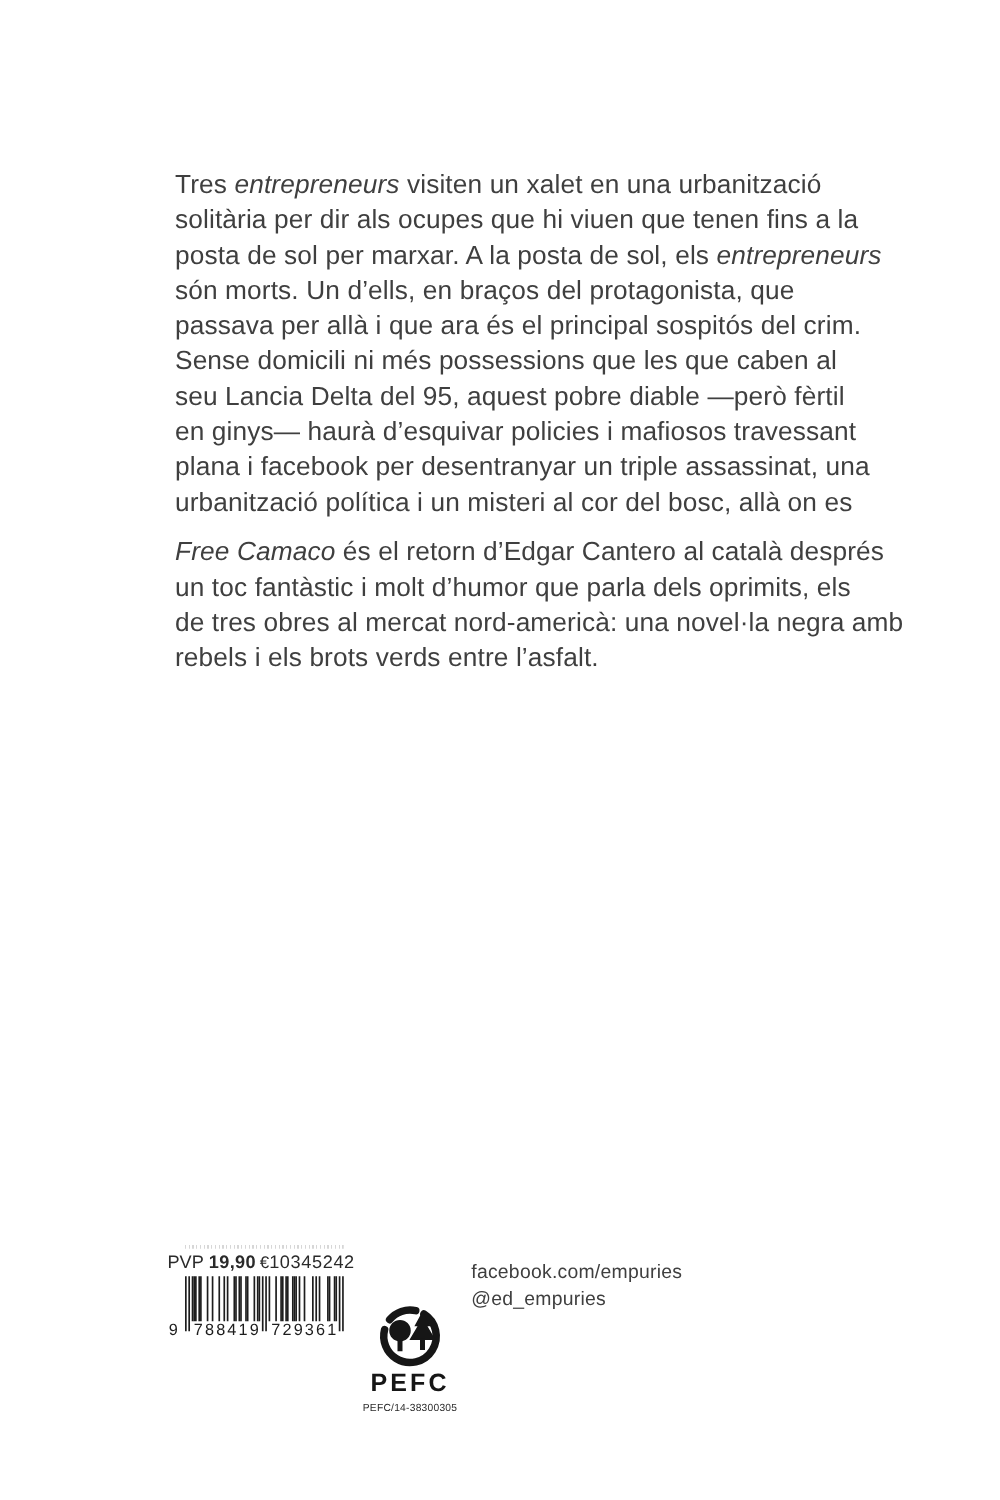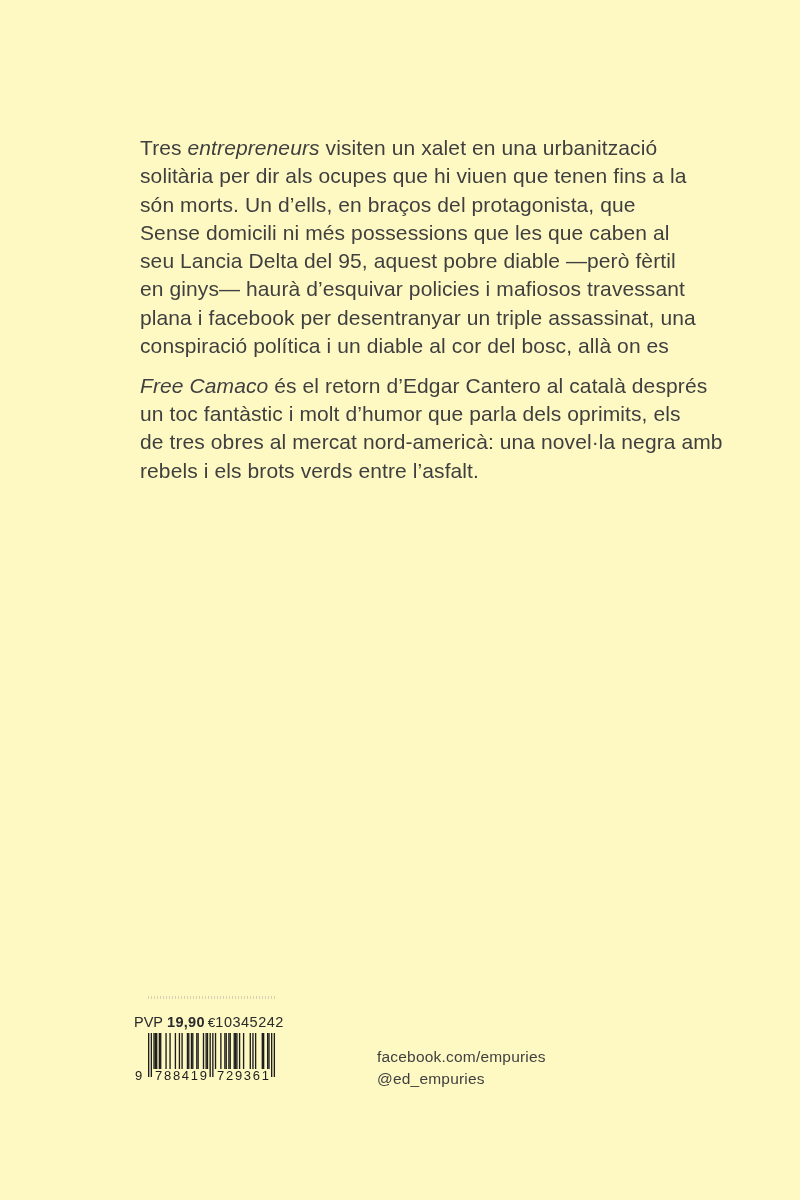--- a/index.html
+++ b/index.html
@@ -1,19 +1,19 @@
 <!DOCTYPE html>
 <html lang="ca"><head>
 <meta charset="utf-8">
 <style>
   html,body{margin:0;padding:0;background:#e8e8e8;}
   .page{
     position:relative;
     width:800px;height:1200px;
-    background:#fef9c3;
+    background:#ffffff;
     margin:0 auto;
     overflow:hidden;
     font-family:"Liberation Sans","DejaVu Sans",sans-serif;
     color:#3f3f3f;
   }
   
   .synopsis{
     position:absolute;left:140px;top:134px;width:545px;
     font-size:21px;line-height:28.3px;
     letter-spacing:0.1px;
@@ -28,51 +28,53 @@
   .ghost-bars{
     height:3px;width:127px;margin-left:15px;
     background:repeating-linear-gradient(90deg,#9a9a9a 0 1px,transparent 1px 3px);
     opacity:.4;
   }
   .price-row{
     display:flex;align-items:baseline;
     font-size:14.5px;margin-top:3px;padding:0 1px;
     color:#2a2a2a;white-space:nowrap;
   }
-  .price-amount{font-weight:bold;margin-left:4px;letter-spacing:.3px;margin-top:12px;}
+  .price-amount{font-weight:bold;margin-left:4px;letter-spacing:.3px;}
   .price-currency{margin-left:3px;font-size:13.5px;}
   .product-code{margin-left:auto;letter-spacing:.5px;}
   .barcode-svg{display:block;margin-top:1px;}
   
   .pefc{position:absolute;left:290px;top:1043px;width:76px;text-align:center;color:#161616;}
   .pefc-emblem{display:block;margin:0 auto;}
   .pefc-name{font-weight:bold;font-size:20px;letter-spacing:2.5px;margin-top:1px;}
   .pefc-license{font-size:8.2px;letter-spacing:.2px;margin-top:3px;white-space:nowrap;color:#2c2c2c;}
   
   .contact{
-    position:absolute;left:377px;top:1046px;
+    position:absolute;left:377px;top:1007px;
     font-size:15.5px;line-height:21.8px;letter-spacing:.2px;
     color:#3f3f3f;
   }
 </style>
 </head>
 <body>
 
 <div class="page">
 
   <section class="synopsis" id="synopsis">
       <div class="para">
         <div class="line"><span>Tres </span><em>entrepreneurs</em><span> visiten un xalet en una urbanització</span></div>
         <div class="line"><span>solitària per dir als ocupes que hi viuen que tenen fins a la</span></div>
+        <div class="line"><span>posta de sol per marxar. A la posta de sol, els </span><em>entrepreneurs</em></div>
         <div class="line"><span>són morts. Un d’ells, en braços del protagonista, que</span></div>
+        <div class="line"><span>passava per allà i que ara és el principal sospitós del crim.</span></div>
         <div class="line"><span>Sense domicili ni més possessions que les que caben al</span></div>
         <div class="line"><span>seu Lancia Delta del 95, aquest pobre diable —però fèrtil</span></div>
         <div class="line"><span>en ginys— haurà d’esquivar policies i mafiosos travessant</span></div>
         <div class="line"><span>plana i facebook per desentranyar un triple assassinat, una</span></div>
-        <div class="line"><span>conspiració política i un diable al cor del bosc, allà on es</span></div>
+        <div class="line"><span>urbanització política i un misteri al cor del bosc, allà on es</span></div>
       </div>
       <div class="para">
         <div class="line"><em>Free Camaco</em><span> és el retorn d’Edgar Cantero al català després</span></div>
         <div class="line"><span>un toc fantàstic i molt d’humor que parla dels oprimits, els</span></div>
         <div class="line"><span>de tres obres al mercat nord-americà: una novel·la negra amb</span></div>
         <div class="line"><span>rebels i els brots verds entre l’asfalt.</span></div>
       </div>
     </section>
 
   <div class="footer">
@@ -128,20 +130,31 @@
           <rect x="133.99" y="2" width="1.34" height="36" fill="#1d1d1d"></rect>
           <rect x="135.33" y="2" width="1.34" height="36" fill="#1d1d1d"></rect>
           <rect x="138.00" y="2" width="1.34" height="44" fill="#1d1d1d"></rect>
           <rect x="140.68" y="2" width="1.34" height="44" fill="#1d1d1d"></rect>
           <text x="2" y="49" font-size="13" fill="#1d1d1d" font-family="&quot;Liberation Sans&quot;,&quot;DejaVu Sans&quot;,sans-serif">9</text>
           <text x="22" y="49" font-size="13" fill="#1d1d1d" font-family="&quot;Liberation Sans&quot;,&quot;DejaVu Sans&quot;,sans-serif" textLength="52" lengthAdjust="spacing">788419</text>
           <text x="84" y="49" font-size="13" fill="#1d1d1d" font-family="&quot;Liberation Sans&quot;,&quot;DejaVu Sans&quot;,sans-serif" textLength="52" lengthAdjust="spacing">729361</text>
         </svg>
     </div>
 
+    <div class="pefc">
+      <svg class="pefc-emblem" width="58" height="52" viewBox="0 0 58 52">
+        <circle cx="29" cy="26" r="21" fill="none" stroke="#161616" stroke-width="6" stroke-dasharray="92 9 23 8" transform="rotate(-58 29 26)" stroke-linecap="round"></circle>
+        <circle cx="21" cy="21.5" r="8.6" fill="#161616"></circle>
+        <rect x="19" y="27" width="4" height="11" fill="#161616"></rect>
+        <polygon points="39,6 45.5,18 43,18 49.5,29 28.5,29 35,18 32.5,18" fill="#161616"></polygon>
+        <rect x="37" y="28" width="4" height="9" fill="#161616"></rect>
+      </svg>
+      <div class="pefc-name">PEFC</div>
+      <div class="pefc-license">PEFC/14-38300305</div>
+    </div>
 
     <div class="contact" id="contact">
         <div class="contact-line">facebook.com/empuries</div>
         <div class="contact-line">@ed_empuries</div>
       </div>
 
   </div>
 </div>
 
 </body></html>

